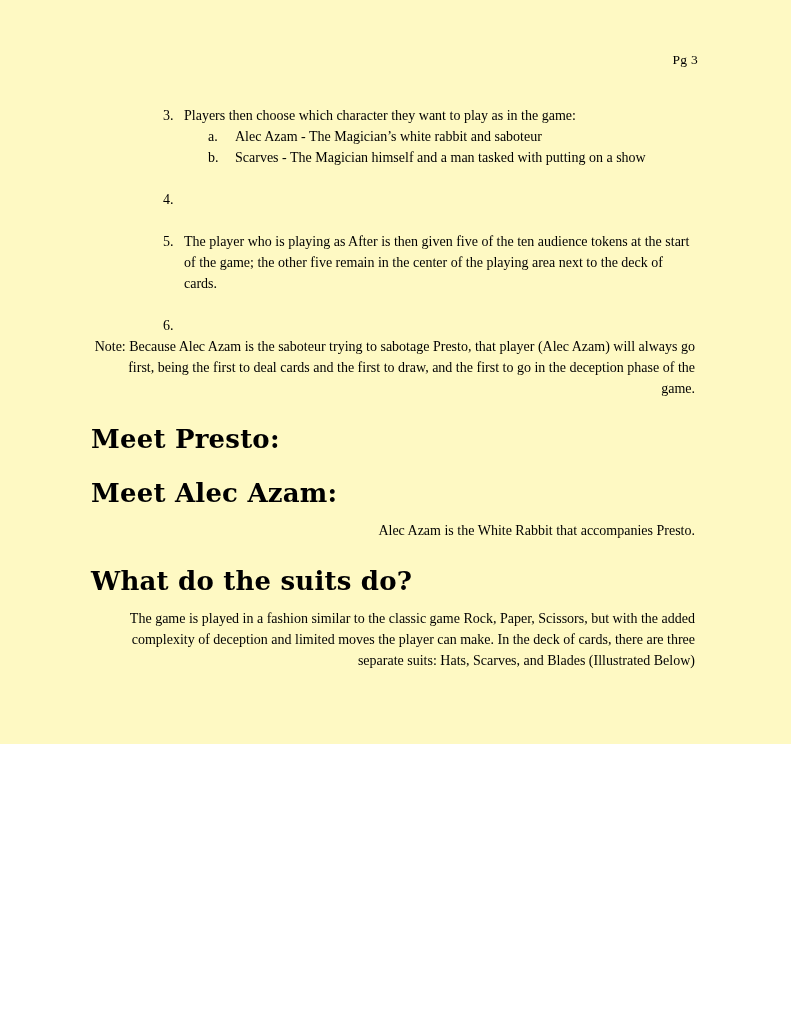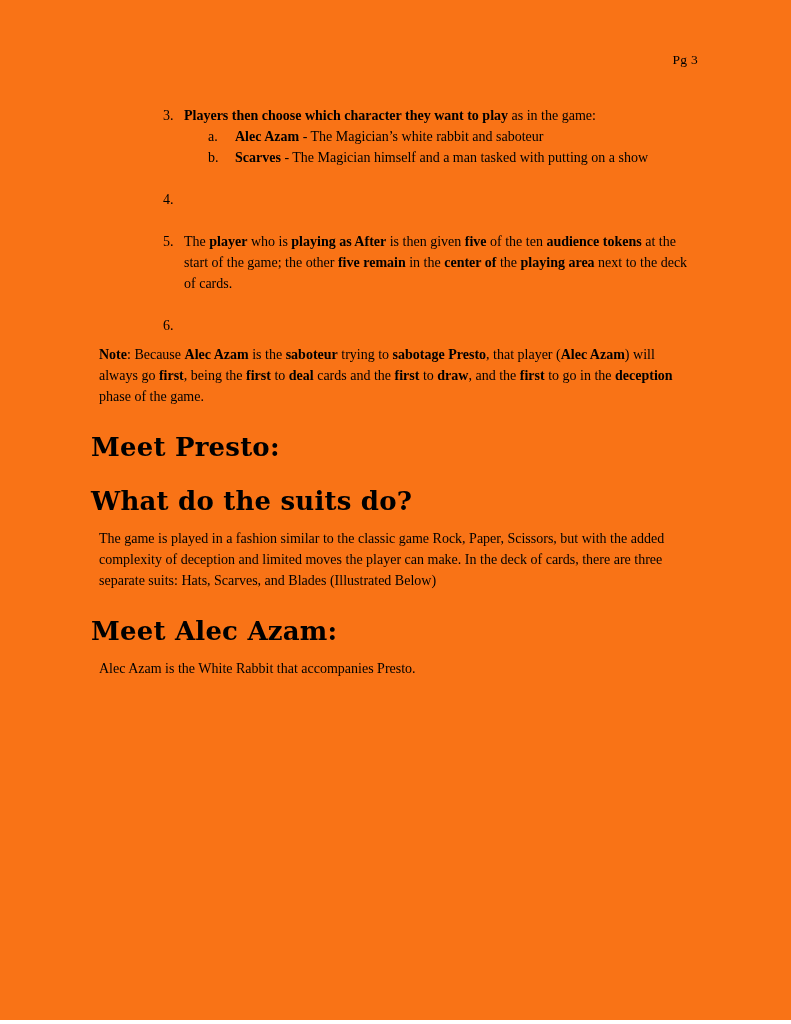--- a/index.html
+++ b/index.html
@@ -1,22 +1,22 @@
 <!DOCTYPE html>
 <html><head>
 <meta charset="utf-8">
 <style>
   * { margin: 0; padding: 0; box-sizing: border-box; }
   html, body { background: #ffffff; }
   .page {
     position: relative;
     width: 791px;
-    height: 1020px;
+    height: 744px;
     margin: 0 auto;
-    background: #f97316;
+    background: #fef9c3;
     color: #000000;
     font-family: "Liberation Serif", serif;
     font-size: 14px;
     line-height: 21px;
     overflow: hidden;
   }
   .page-number {
     position: absolute;
     top: 49px;
     right: 93px;
@@ -40,22 +40,22 @@
   .note { margin-top: 40px; }
   h2.heading {
     font-family: "DejaVu Serif", "Liberation Serif", serif;
     font-size: 26px;
     line-height: 28px;
     font-weight: 700;
     letter-spacing: 0.2px;
     margin-top: 26px;
     margin-bottom: 13px;
   }
-  .body-text { margin: 8px; }
-  b, .b { font-weight: 700; }
+  .body-text { margin: 0; text-align: right; }
+  b, .b { font-weight: 400; }
 </style>
 </head>
 <body>
 
 <div class="page">
 
   <div class="page-number">Pg 3</div>
 
   <div class="content">
 
@@ -89,23 +89,23 @@
 
     </div>
 
     <p class="body-text note"><b>Note</b><span>: Because </span><b>Alec Azam</b><span> is the </span><b>saboteur</b><span> trying to </span><b>sabotage Presto</b><span>, that player (</span><b>Alec Azam</b><span>) will always go </span><b>first</b><span>, being the </span><b>first</b><span> to </span><b>deal</b><span> cards and the </span><b>first</b><span> to </span><b>draw</b><span>, and the </span><b>first</b><span> to go in the </span><b>deception</b><span> phase of the game.</span></p>
 
     <section>
       <h2 class="heading">Meet Presto:</h2>
     </section>
 
     <section>
-      <h2 class="heading">What do the suits do?</h2>
-      <p class="body-text">The game is played in a fashion similar to the classic game Rock, Paper, Scissors, but with the added complexity of deception and limited moves the player can make. In the deck of cards, there are three separate suits: Hats, Scarves, and Blades (Illustrated Below)</p>
+      <h2 class="heading">Meet Alec Azam:</h2>
+      <p class="body-text">Alec Azam is the White Rabbit that accompanies Presto.</p>
     </section>
 
     <section>
-      <h2 class="heading">Meet Alec Azam:</h2>
-      <p class="body-text">Alec Azam is the White Rabbit that accompanies Presto.</p>
+      <h2 class="heading">What do the suits do?</h2>
+      <p class="body-text">The game is played in a fashion similar to the classic game Rock, Paper, Scissors, but with the added complexity of deception and limited moves the player can make. In the deck of cards, there are three separate suits: Hats, Scarves, and Blades (Illustrated Below)</p>
     </section>
 
   </div>
 </div>
 
 </body></html>

